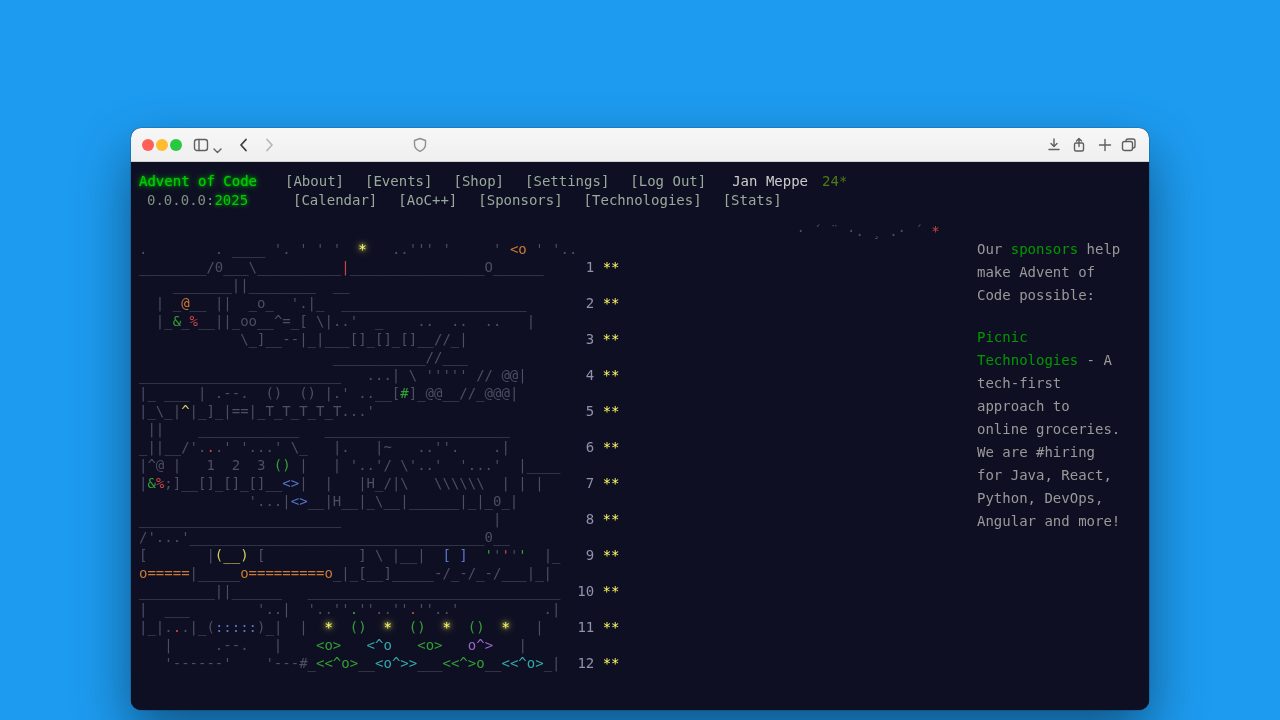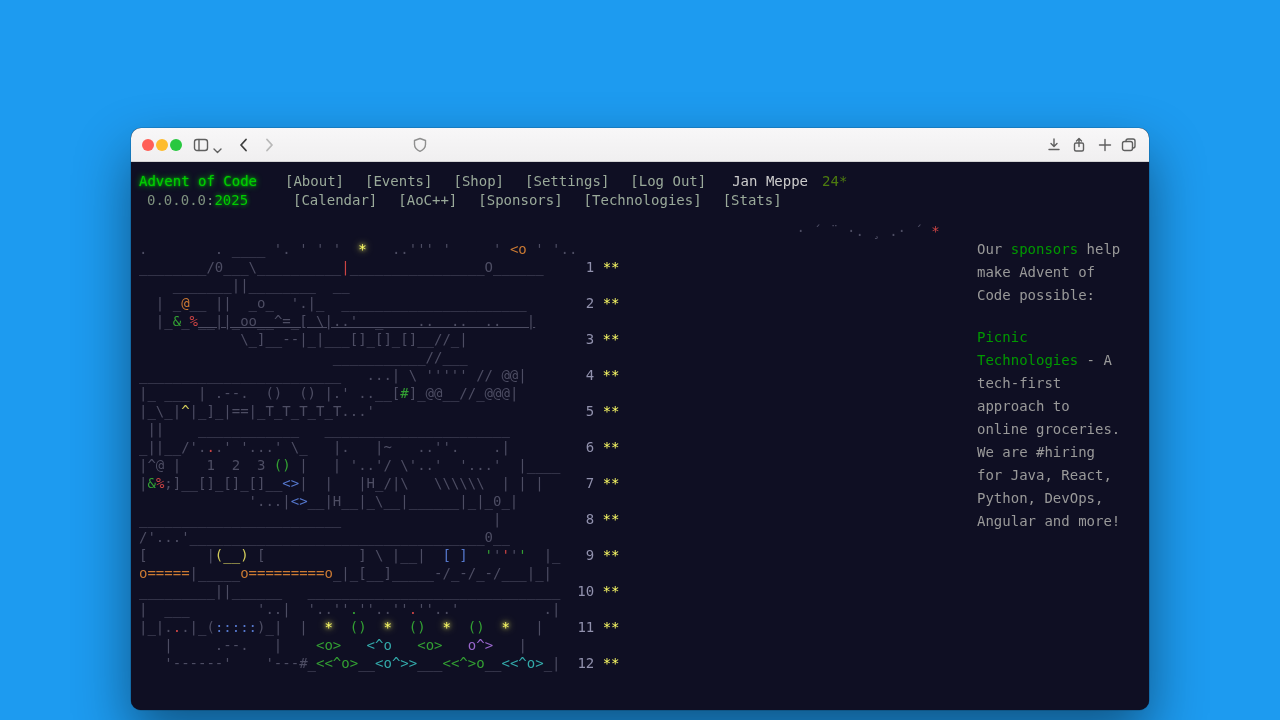--- a/index.html
+++ b/index.html
@@ -122,21 +122,21 @@
         <span class="hdr-left ev-label"><span class="ev-prefix">0.0.0.0:</span><a class="ev-year">2025</a></span>
         <nav class="nav"><a>[Calendar]</a><a>[AoC++]</a><a>[Sponsors]</a><a>[Technologies]</a><a>[Stats]</a></nav>
       </div>
     </div>
 
     <pre class="calendar"><span><span style="color: rgb(77, 77, 99);">                                                                              </span><span style="color: rgb(77, 77, 99);">· ´ ¨ ·. ¸ .· ´ </span><span style="color: rgb(204, 68, 68);">*</span></span>
 <span><span style="color: rgb(77, 77, 99);">.        . ____ '. ' ' '  </span><span class="glow" style="color: rgb(255, 255, 102);">*</span><span style="color: rgb(77, 77, 99);">   ..''' '     ' </span><span style="color: rgb(204, 122, 51);">&lt;o</span><span style="color: rgb(77, 77, 99);"> ' '..</span></span>
 <a><span style="color: rgb(77, 77, 99);">________/0___\__________</span><span style="color: rgb(204, 68, 68);">|</span><span style="color: rgb(77, 77, 99);">________________O______</span>    <span class="daynum"> 1 </span><span class="stars">**</span></a>
 <span><span style="color: rgb(77, 77, 99);">    _______||________  __</span></span>
 <a><span style="color: rgb(77, 77, 99);">  | _</span><span style="color: rgb(204, 122, 51);">@</span><span style="color: rgb(77, 77, 99);">__ ||  _o_  '.|_  ______________________</span>      <span class="daynum"> 2 </span><span class="stars">**</span></a>
-<span><span style="color: rgb(77, 77, 99);">  |_</span><span style="color: rgb(51, 160, 51);">&amp;</span><span style="color: rgb(77, 77, 99);">_</span><span style="color: rgb(204, 68, 68);">%</span><span style="color: rgb(77, 77, 99); text-decoration: underline;">__||_oo__^=_[ \|..'  _    ..  ..  ..   |</span></span>
+<span><span style="color: rgb(77, 77, 99);">  |_</span><span style="color: rgb(51, 160, 51);">&amp;</span><span style="color: rgb(77, 77, 99);">_</span><span style="color: rgb(204, 68, 68);">%</span><span style="color: rgb(77, 77, 99);">__||_oo__^=_[ \|..'  _    ..  ..  ..   |</span></span>
 <a><span style="color: rgb(77, 77, 99);">            \_]__--|_|___[]_[]_[]__//_|</span>             <span class="daynum"> 3 </span><span class="stars">**</span></a>
 <span><span style="color: rgb(77, 77, 99);">                       ___________//___</span></span>
 <a><span style="color: rgb(77, 77, 99);">________________________   ...| \ ''''' // @@|</span>      <span class="daynum"> 4 </span><span class="stars">**</span></a>
 <span><span style="color: rgb(77, 77, 99);">|_ ___ | .--.  ()  () |.' ..__[</span><span style="color: rgb(51, 160, 51);">#</span><span style="color: rgb(77, 77, 99);">]_@@__//_@@@|</span></span>
 <a><span style="color: rgb(77, 77, 99);">|_\_|</span><span style="color: rgb(210, 204, 90);">^</span><span style="color: rgb(77, 77, 99);">|_]_|==|_T_T_T_T_T...'</span>                        <span class="daynum"> 5 </span><span class="stars">**</span></a>
 <span><span style="color: rgb(77, 77, 99); margin-top: 16px;"> ||    ____________   ______________________</span></span>
 <a><span style="color: rgb(77, 77, 99);">_||__/'.</span><span style="color: rgb(204, 68, 68);">.</span><span style="color: rgb(77, 77, 99);">.' '...' \_   |.   |~   ..''.    .|</span>        <span class="daynum"> 6 </span><span class="stars">**</span></a>
 <span><span style="color: rgb(77, 77, 99);">|^@ |   1  2  3 </span><span style="color: rgb(51, 160, 51);">()</span><span style="color: rgb(77, 77, 99);"> |   | '..'/ \'..'  '...'  |____</span></span>
 <a><span style="color: rgb(77, 77, 99);">|</span><span style="color: rgb(51, 160, 51);">&amp;</span><span style="color: rgb(204, 68, 68);">%</span><span style="color: rgb(77, 77, 99);">;]__[]_[]_[]__</span><span style="color: rgb(85, 119, 204);">&lt;&gt;</span><span style="color: rgb(77, 77, 99);">|  |   |H_/|\   \\\\\\  | | |</span>    <span class="daynum"> 7 </span><span class="stars">**</span></a>
 <span><span style="color: rgb(77, 77, 99);">             '...|</span><span style="color: rgb(85, 119, 204);">&lt;&gt;</span><span style="color: rgb(77, 77, 99);">__|H__|_\__|______|_|_0_|</span></span>

